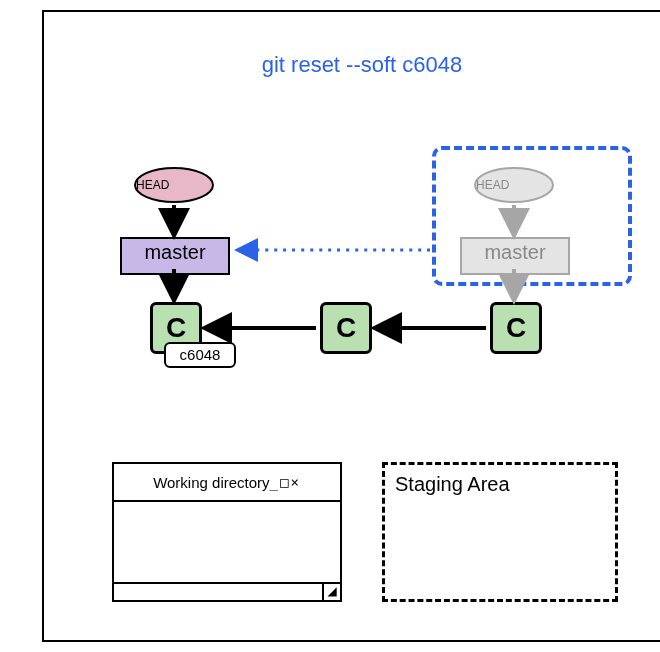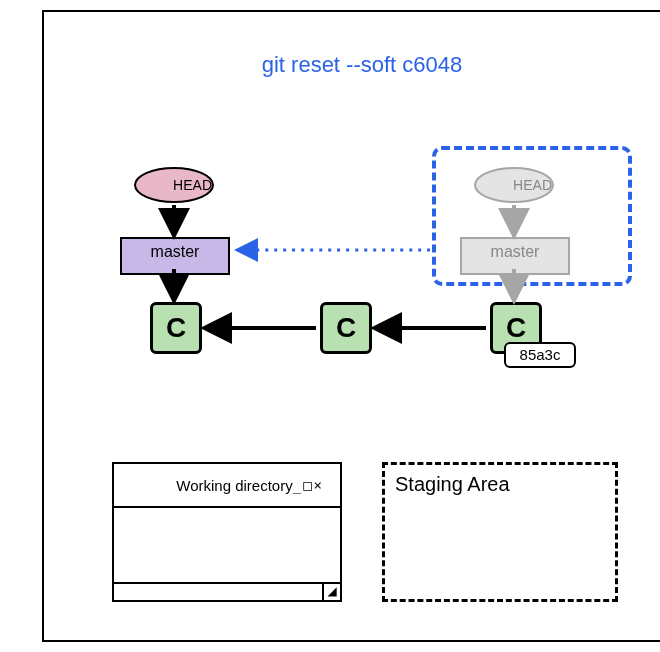--- a/index.html
+++ b/index.html
@@ -27,37 +27,37 @@
     font-size: 22px;
   }
   .abs { position: absolute; }
 
   
   .head-ellipse {
     width: 80px; height: 36px;
     border: 2px solid #000;
     border-radius: 50%;
     background: #e8b8c8;
-    text-align: right;
+    text-align: left;
     line-height: 32px;
-    font-size: 14px;
+    font-size: 12px;
   }
   .head-ellipse.ghost {
     border-color: #a6a6a6;
     background: #e4e4e4;
     color: #888;
   }
   
   .branch {
     width: 110px; height: 38px;
     border: 2px solid #000;
     background: #c8b8e8;
     text-align: center;
     line-height: 26px;
-    font-size: 16px;
+    font-size: 20px;
   }
   .branch.ghost {
     border-color: #a6a6a6;
     background: #e4e4e4;
     color: #888;
   }
   
   .commit {
     width: 52px; height: 52px;
     border: 3px solid #000;
@@ -83,26 +83,26 @@
     border: 4px dashed #2a63e8;
     border-radius: 10px;
   }
 
   
   .window {
     border: 2px solid #000;
     background: #fff;
   }
   .window .titlebar {
-    height: 44px;
+    height: 38px;
     border-bottom: 2px solid #000;
     padding: 2px 16px;
     font-size: 15px;
     display: flex;
-    justify-content: flex-end;
+    justify-content: center;
     align-items: center;
   }
   .window .titlebar .controls { font-family: monospace; font-size: 14px; letter-spacing: 2px; }
   .window .statusbar {
     position: absolute;
     left: 0; right: 0; bottom: 0;
     height: 18px;
     border-top: 2px solid #000;
     display: flex;
     justify-content: flex-end;
@@ -130,25 +130,25 @@
   <div class="title">git reset --soft c6048</div>
 
   <div class="abs head-ellipse" style="left:90px; top:155px;">HEAD</div>
   <div class="abs branch" style="left:76px; top:225px;">master</div>
 
   <div class="abs ghost-box" style="left:388px; top:134px; width:200px; height:140px;"></div>
   <div class="abs head-ellipse ghost" style="left:430px; top:155px;">HEAD</div>
   <div class="abs branch ghost" style="left:416px; top:225px;">master</div>
 
   <div class="abs commit" style="left:106px; top:290px;">C</div>
+  <div class="abs commit-label" style="left:120px; top:330px;">c6048</div>
 
   <div class="abs commit" style="left:276px; top:290px;">C</div>
 
   <div class="abs commit" style="left:446px; top:290px;">C</div>
-  <div class="abs commit-label" style="left:460px; top:330px;">85a3c</div>
 
   <svg class="abs" style="left:0; top:0;" width="640" height="632">
     <defs>
       <marker id="ah-black" markerWidth="8" markerHeight="8" refX="6" refY="4" orient="auto">
         <path d="M0,0 L8,4 L0,8 z" fill="#000"></path>
       </marker>
       <marker id="ah-grey" markerWidth="8" markerHeight="8" refX="6" refY="4" orient="auto">
         <path d="M0,0 L8,4 L0,8 z" fill="#a6a6a6"></path>
       </marker>
       <marker id="ah-blue" markerWidth="8" markerHeight="8" refX="6" refY="4" orient="auto">

